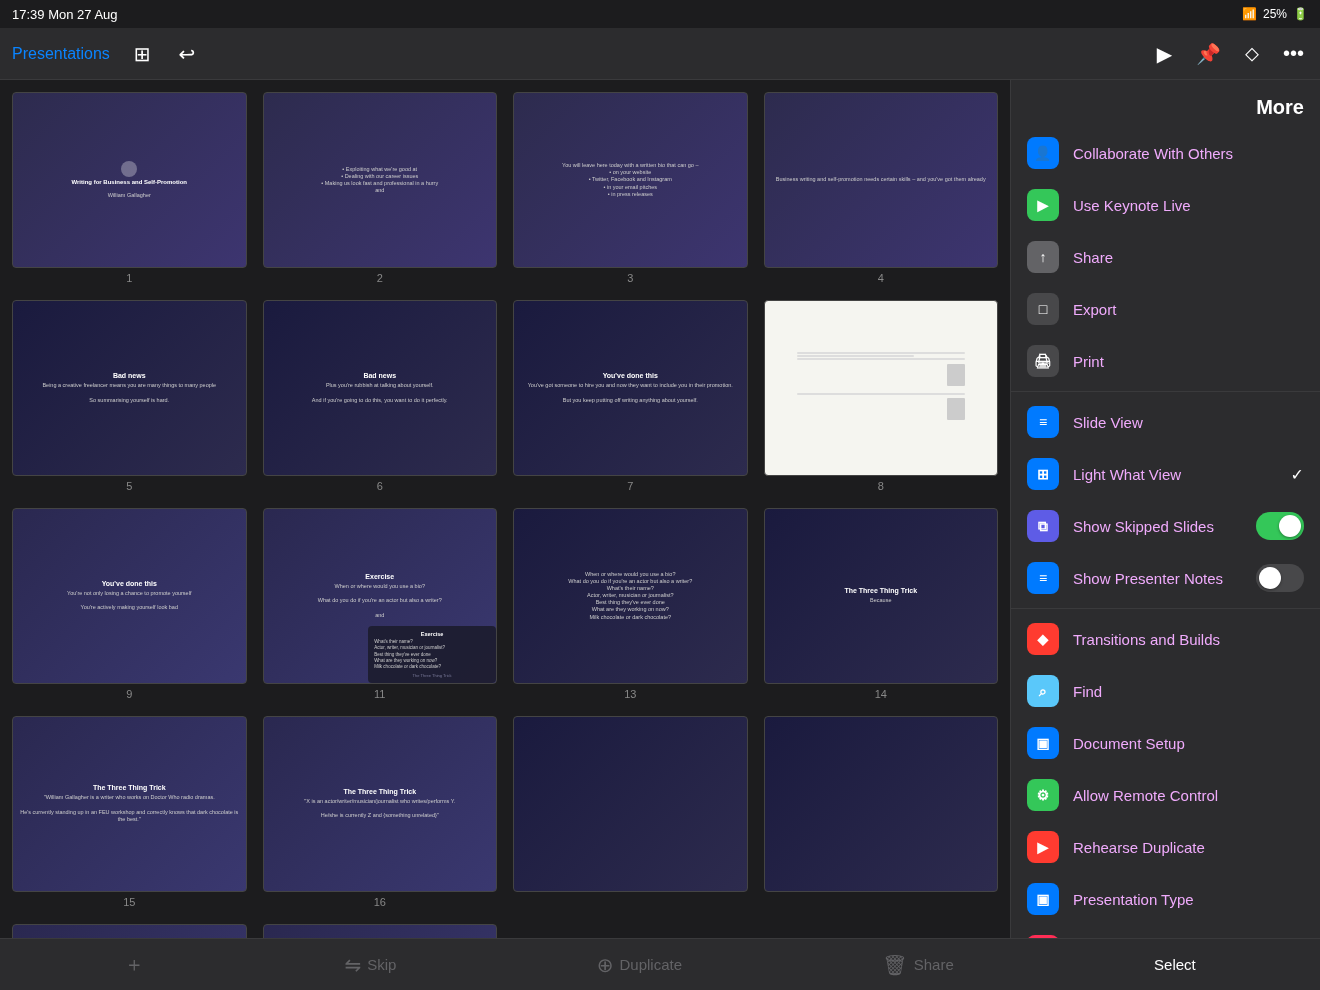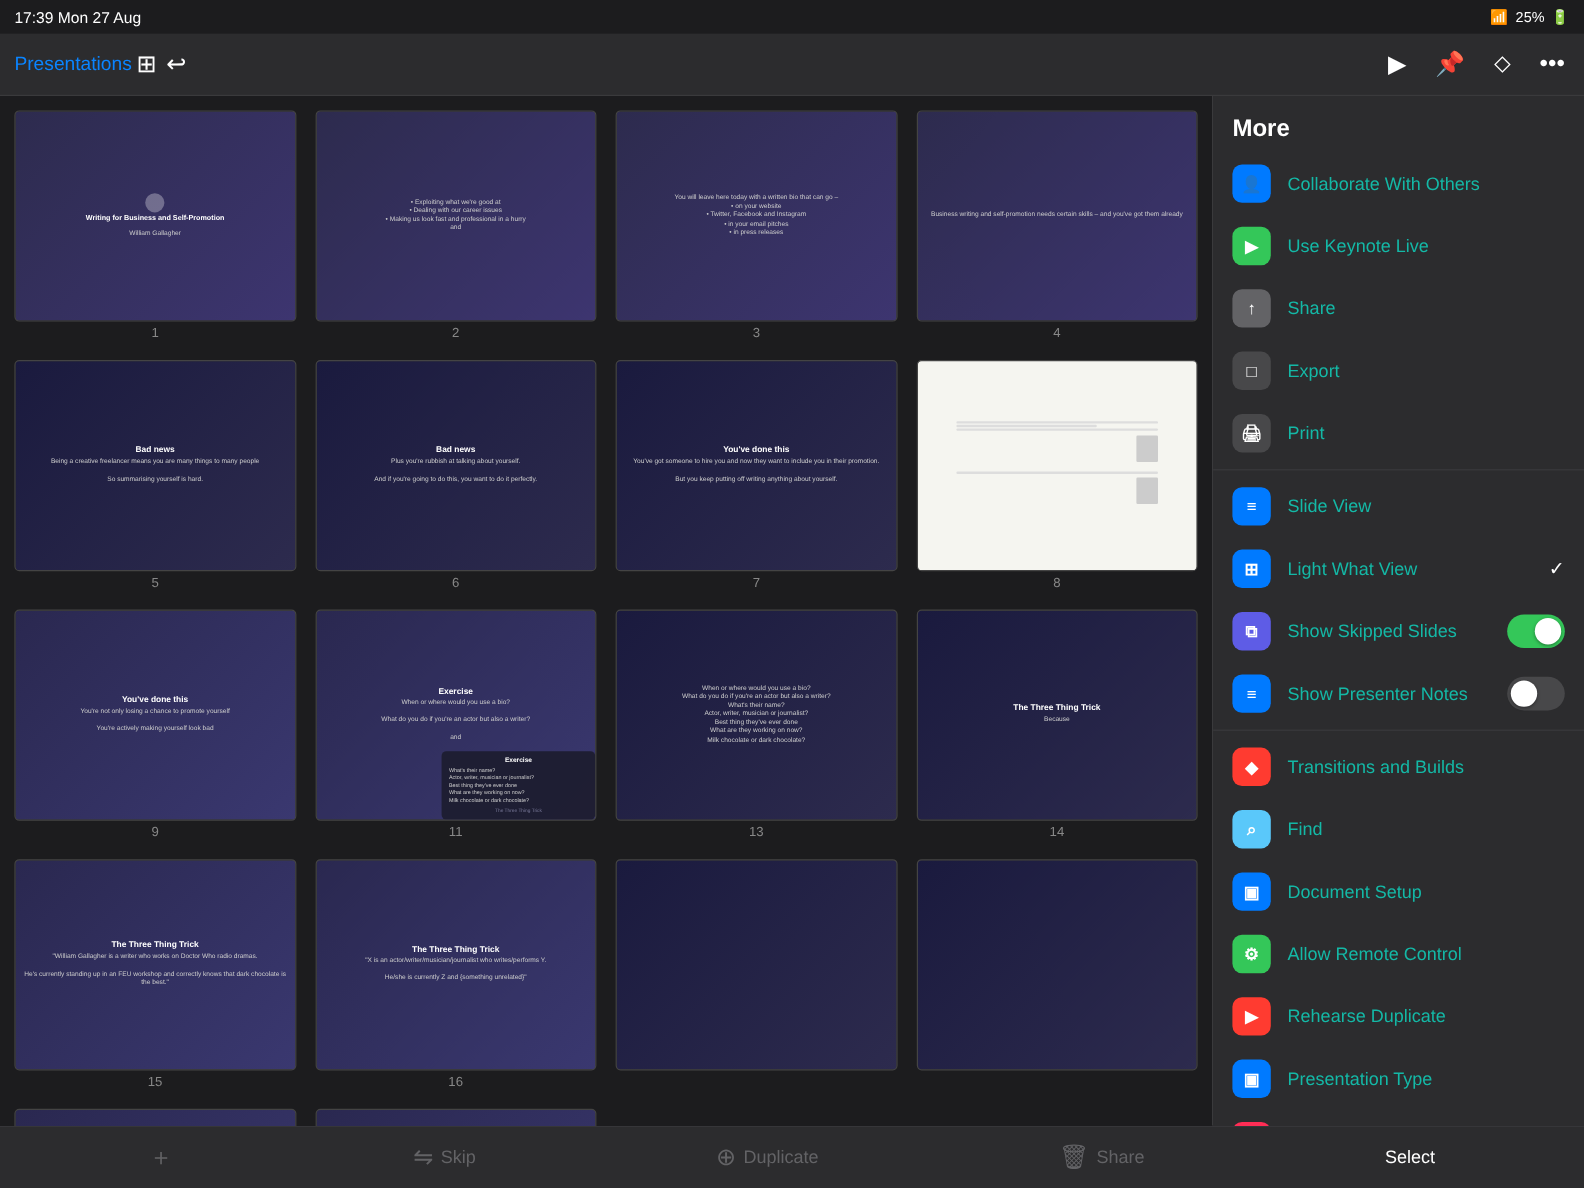--- a/index.html
+++ b/index.html
@@ -43,21 +43,21 @@
       align-items: center;
       padding: 6px 12px;
       height: 52px;
       flex-shrink: 0;
       border-bottom: 1px solid #3a3a3c;
       position: relative;
     }
     .toolbar-left {
       display: flex;
       align-items: center;
-      gap: 0;
+      gap: 20px;
       min-width: 200px;
     }
     .toolbar-center {
       position: absolute;
       left: 50%;
       transform: translateX(-50%);
       color: #fff;
       font-size: 16px;
       font-weight: 600;
     }
@@ -188,41 +188,42 @@
       border-left: 1px solid #3a3a3c;
       display: flex;
       flex-direction: column;
       overflow-y: auto;
     }
     .panel-header {
       padding: 16px 16px 8px;
       color: #fff;
       font-size: 20px;
       font-weight: 600;
+      text-align: right;
     }
     .menu-item {
       display: flex;
       align-items: center;
       padding: 10px 16px;
       gap: 14px;
       cursor: pointer;
       min-height: 44px;
     }
     .menu-icon {
       width: 32px;
       height: 32px;
       border-radius: 8px;
       display: flex;
       align-items: center;
       justify-content: center;
       flex-shrink: 0;
       font-size: 17px;
     }
     .menu-label {
-      color: #14b8a6;
+      color: #f0abfc;
       font-size: 15px;
       flex: 1;
     }
     .menu-check {
       color: #fff;
       font-size: 16px;
     }
     .menu-divider {
       height: 1px;
       background: #3a3a3c;

